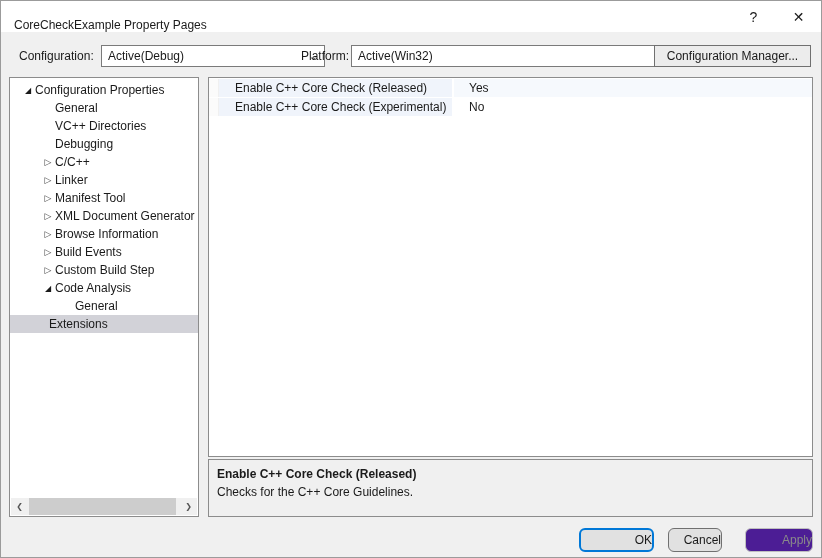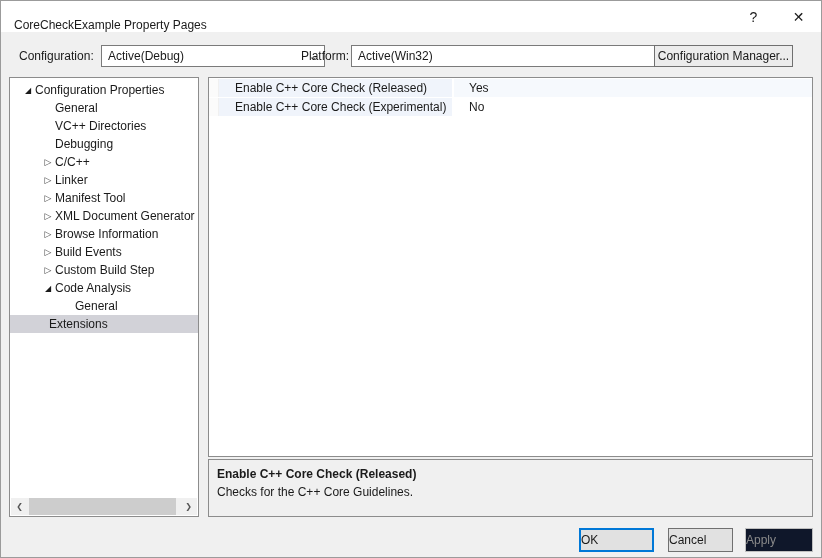--- a/index.html
+++ b/index.html
@@ -34,21 +34,21 @@
   #plat-label { left:300px; top:44px; }
   .select {
     position:absolute; top:44px; height:22px;
     background:#ffffff; border:1px solid #7a7a7a;
     display:flex; align-items:center; padding:0 6px;
   }
   #cfg-select  { left:100px; width:224px; }
   #plat-select { left:350px; width:325px; }
   .select .chev { margin-left:auto; font-size:11px; color:#5a5a5a; line-height:10px; }
   #cfgmgr-btn {
-    position:absolute; left:653px; top:44px; width:139px; height:22px;
+    position:absolute; left:653px; top:44px; width:157px; height:22px;
     background:#ececec; border:1px solid #707070;
     display:flex; align-items:center; justify-content:center;
   }
   
   .tree-panel {
     position:absolute; left:8px; top:76px; width:190px; height:440px;
     background:#ffffff; border:1px solid #8c8c8c; overflow:hidden;
     padding-top:3px;
   }
   .tree-item {
@@ -84,25 +84,25 @@
   .grid-row.tinted .value { background:#f6f9fd; }
   
   .desc-box {
     position:absolute; left:207px; top:458px; width:605px; height:58px;
     background:#f0f0f0; border:1px solid #8c8c8c; padding:7px 8px;
   }
   .desc-title { font-weight:bold; margin-bottom:4px; }
   
   .btn {
     position:absolute; top:527px; height:24px;
-    display:flex; align-items:center; justify-content:flex-start; cursor:default;
+    display:flex; align-items:center; justify-content:flex-end; cursor:default;border-radius:6px;
   }
   #ok-btn     { left:578px; width:75px; background:#e1e1e1; border:2px solid #0078d7; }
-  #cancel-btn { left:667px; width:65px; background:#e1e1e1; border:1px solid #707070; }
-  #apply-btn  { left:744px; width:68px; background:#0f172a; border:1px solid #bfbfbf; color:#8a8a8a; }
+  #cancel-btn { left:667px; width:54px; background:#e1e1e1; border:1px solid #707070; }
+  #apply-btn  { left:744px; width:68px; background:#4c1d95; border:1px solid #bfbfbf; color:#8a8a8a; }
 </style>
 </head>
 <body>
 
 <div class="dialog">
 
   <div class="titlebar">
     <span class="title">CoreCheckExample Property Pages</span>
     <span class="cap-btn help">?</span>
     <span class="cap-btn close">✕</span>

